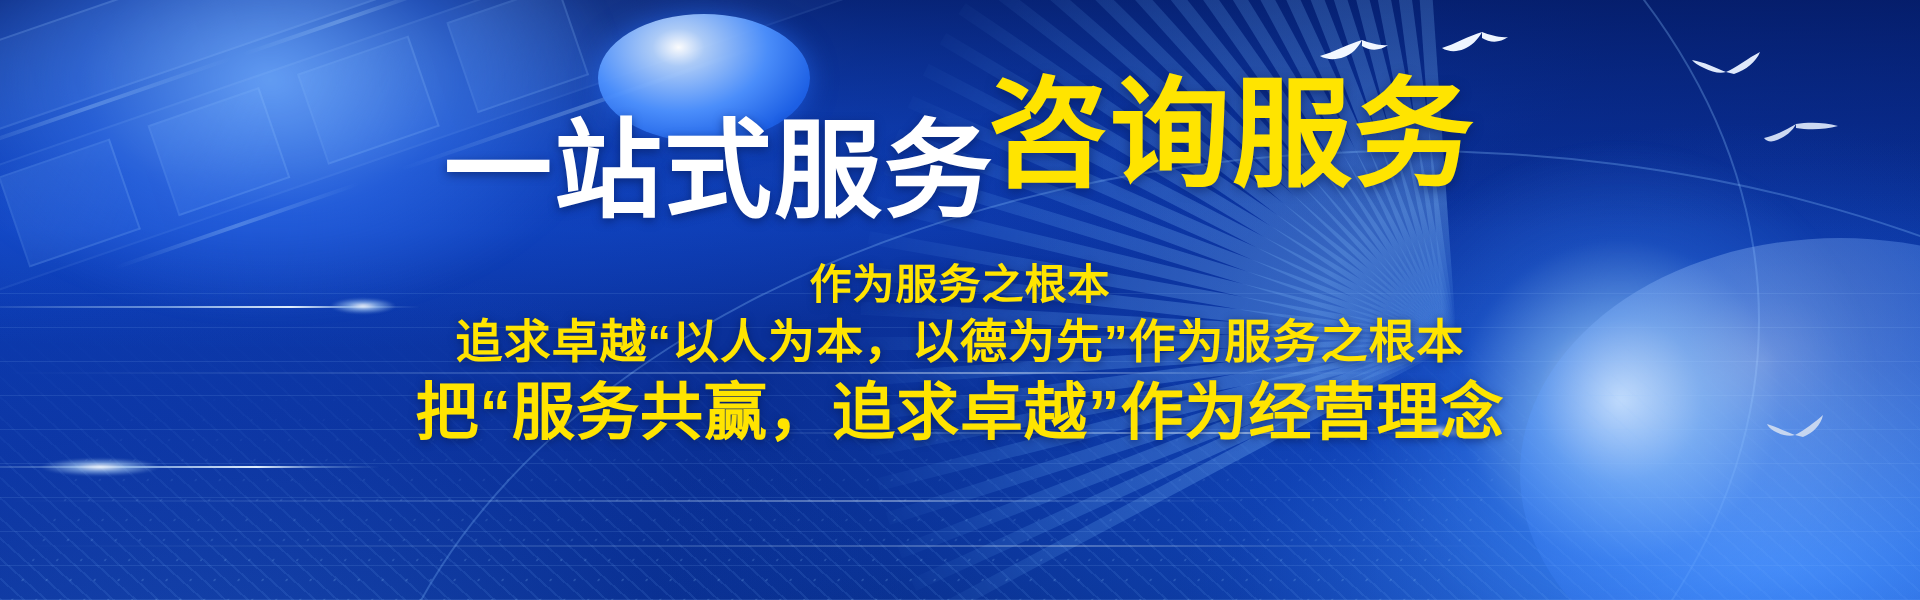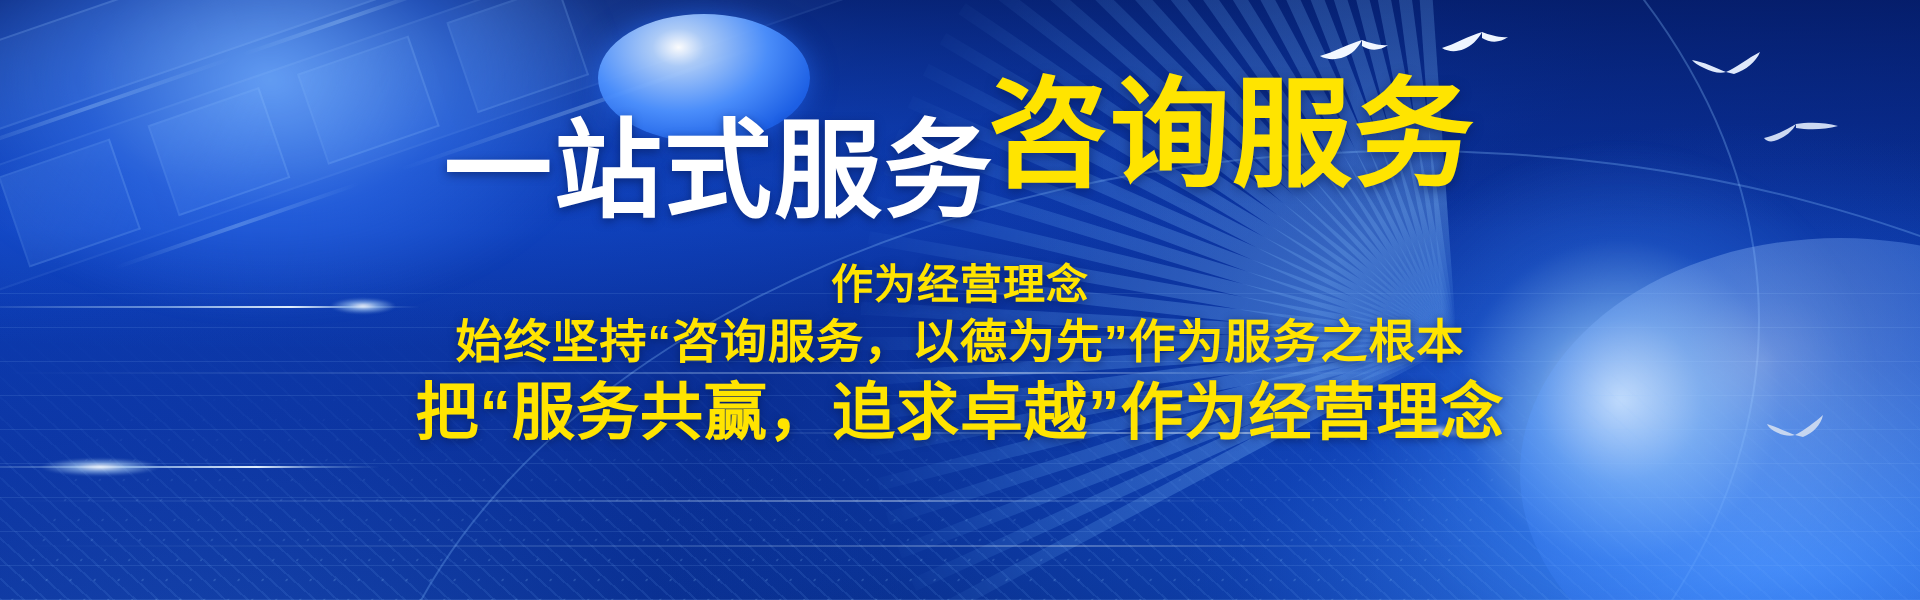--- a/index.html
+++ b/index.html
@@ -299,18 +299,18 @@
     <svg width="76" height="28" viewBox="0 0 76 28">
         <path d="M2 12 C12 15 22 20 30 23 C24 25 16 23 9 19 C5 17 3 14 2 12 Z M30 23 C40 18 50 10 58 3 C56 13 48 21 38 25 Z" fill="#c6d6f0"></path>
       </svg>
   </div>
 
   <div class="headline">
     <span class="h-white">一站式服务</span><span class="h-yellow">咨询服务</span>
   </div>
 
   <div class="subtitle">
-    <span class="sub-line sub-1">作为经营理念</span>
-    <span class="sub-line sub-2">始终坚持“咨询服务，以德为先”作为服务之根本</span>
+    <span class="sub-line sub-1">作为服务之根本</span>
+    <span class="sub-line sub-2">追求卓越“以人为本，以德为先”作为服务之根本</span>
     <span class="sub-line sub-3">把“服务共赢，追求卓越”作为经营理念</span>
   </div>
 
 </div>
 
 </body></html>

